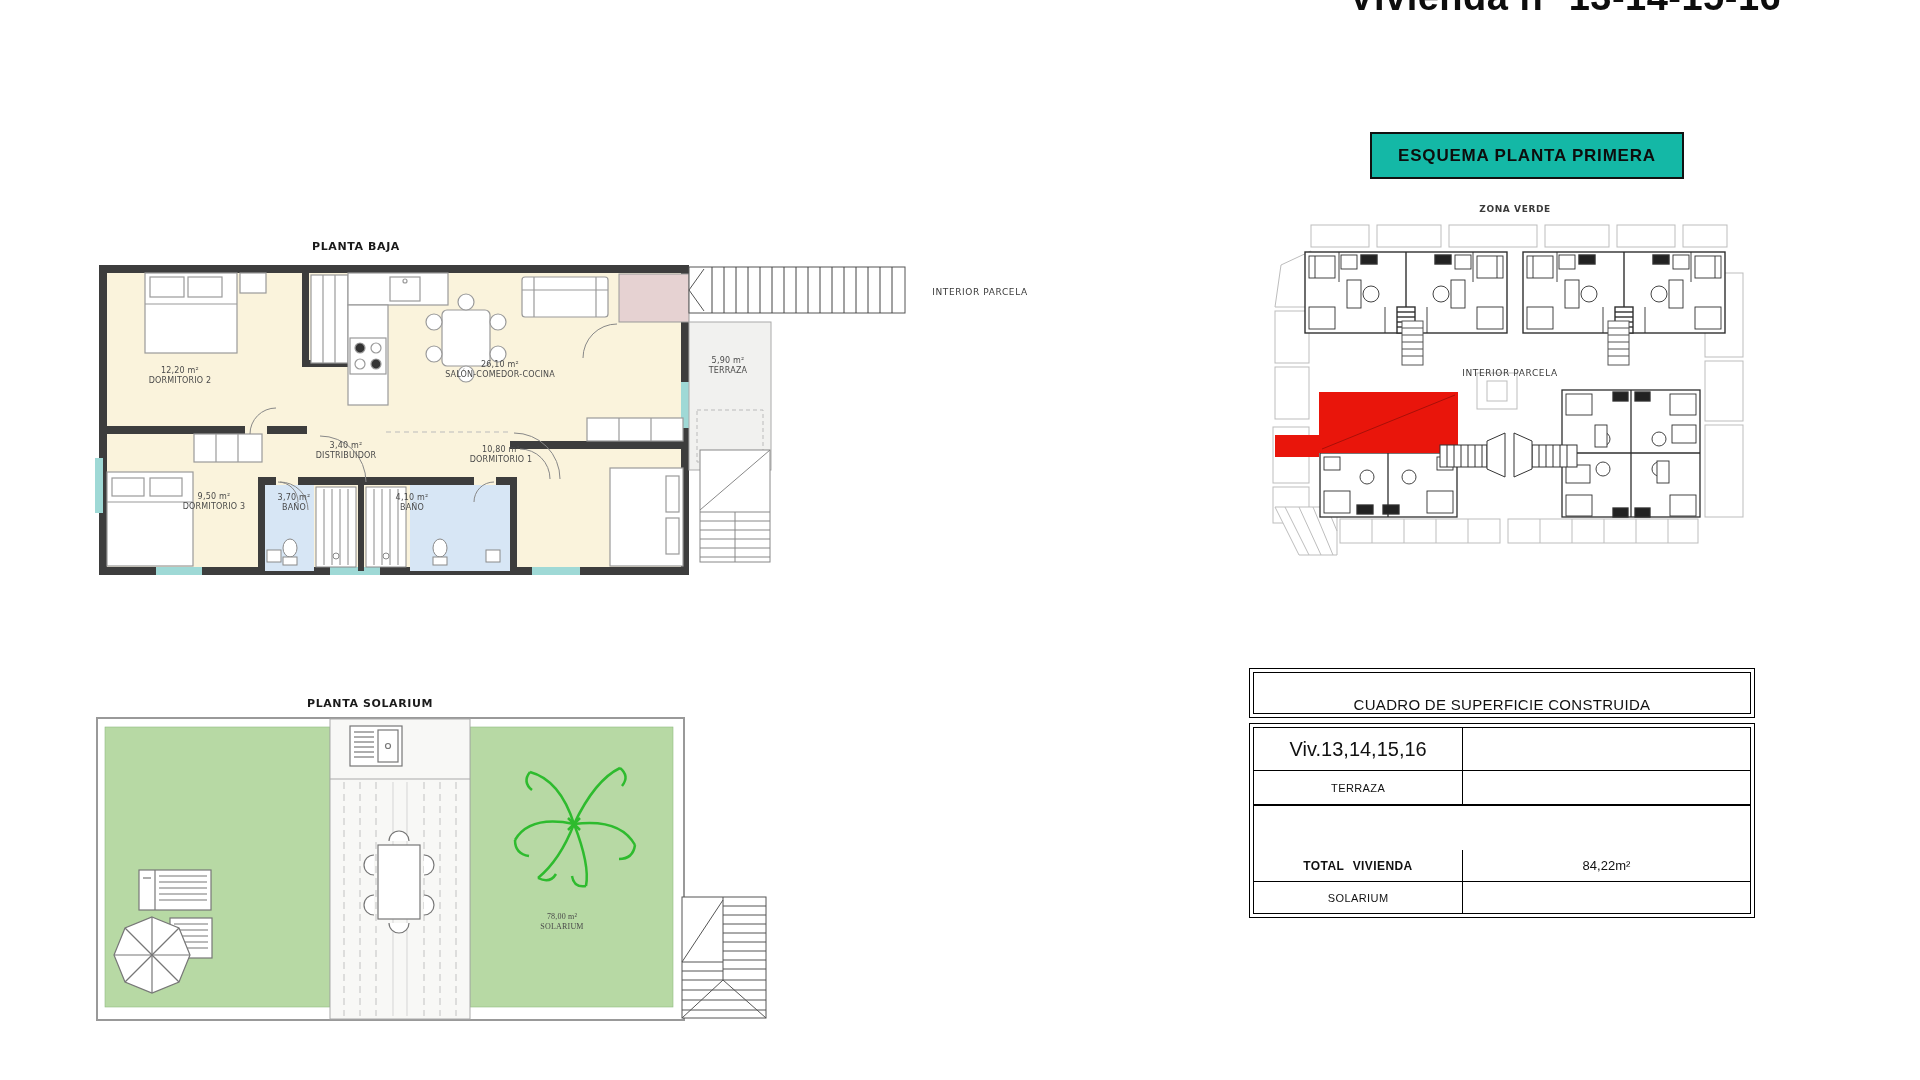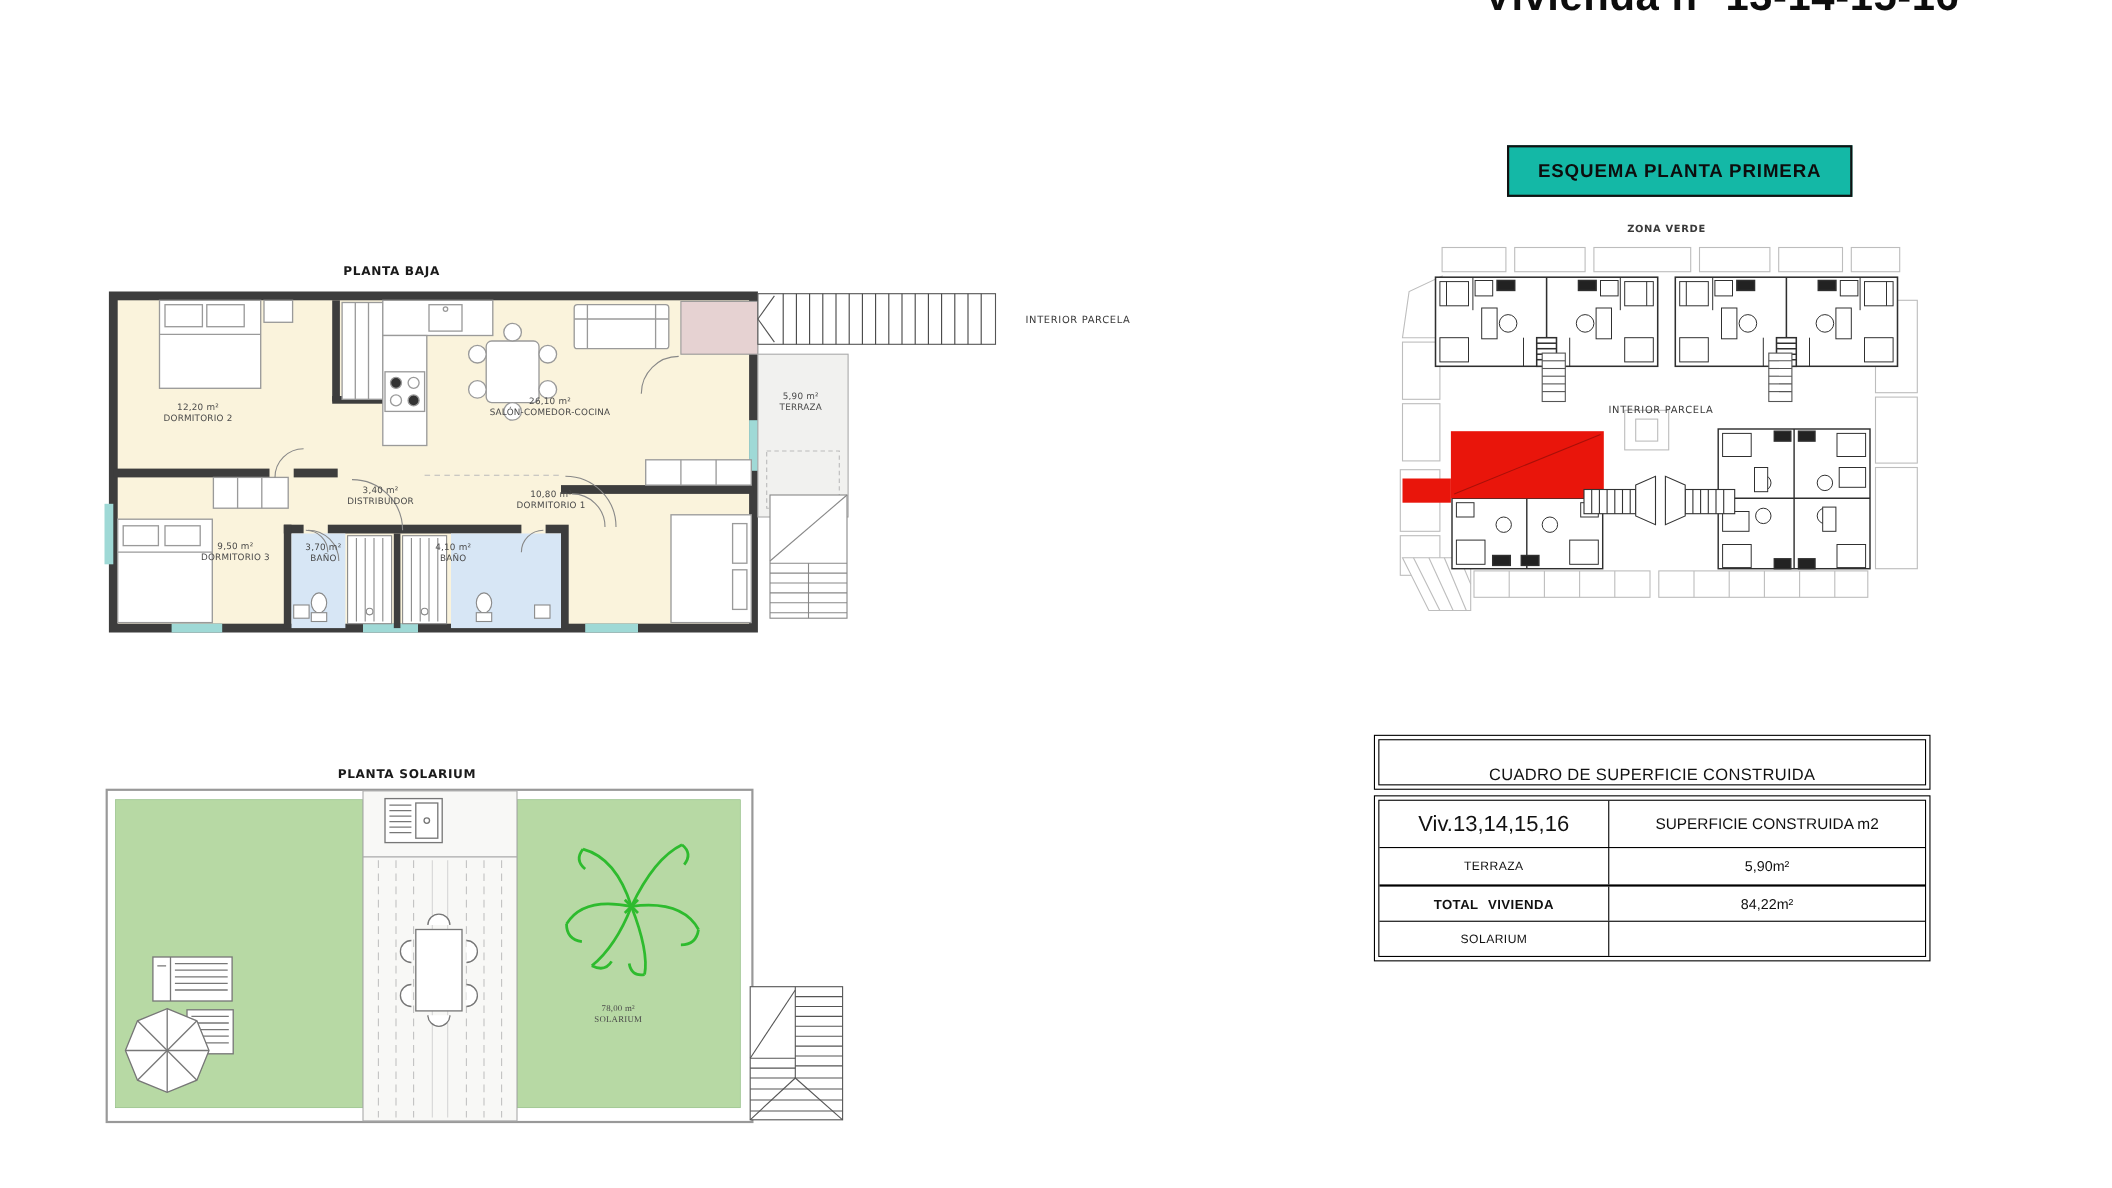--- a/index.html
+++ b/index.html
@@ -29,21 +29,21 @@
   .tbox-inner{border:1px solid #000;background:#fff;}
   .title-cell{height:40px;display:flex;align-items:flex-end;justify-content:center;
               font-size:15px;letter-spacing:0.3px;}
   .trow{display:flex;align-items:stretch;}
   .trow .c1{width:42%;border-right:1px solid #000;display:flex;align-items:center;justify-content:center;text-align:center;}
   .trow .c2{width:58%;display:flex;align-items:center;justify-content:center;text-align:center;}
   .thead{height:42px;border-bottom:1px solid #000;}
   .thead .c1{font-size:20px;}
   .thead .c2{font-size:14px;}
   .r1{height:33px;border-bottom:2px solid #000;}
-  .r2{height:31px;border-bottom:1px solid #000;}
+  .r2{height:31px;border-bottom:1px solid #000;margin-top:44px;}
   .r3{height:31px;}
   .lab{font-size:11px;letter-spacing:0.4px;}
   .val{font-size:13px;}
   .r2 .lab{font-weight:700;font-size:12px;word-spacing:5px;}
 </style>
 </head>
 <body>
 
 <div class="page">
 
@@ -503,25 +503,23 @@
   <div class="sup-table" style="left:1249px;top:668px;width:506px;">
     <div class="tbox">
       <div class="tbox-inner title-cell">
         <span>CUADRO DE SUPERFICIE CONSTRUIDA</span>
       </div>
     </div>
     <div class="tbox" style="margin-top:5px;">
       <div class="tbox-inner">
         <div class="trow thead">
           <div class="c1">Viv.13,14,15,16</div>
-          <div class="c2">SUPERFICIE CONSTRUIDA m2</div>
         </div>
         <div class="trow r1">
           <div class="c1 lab">TERRAZA</div>
-          <div class="c2 val">5,90m²</div>
         </div>
         <div class="trow r2">
           <div class="c1 lab">TOTAL VIVIENDA</div>
           <div class="c2 val">84,22m²</div>
         </div>
         <div class="trow r3">
           <div class="c1 lab">SOLARIUM</div>
         </div>
       </div>
     </div>

